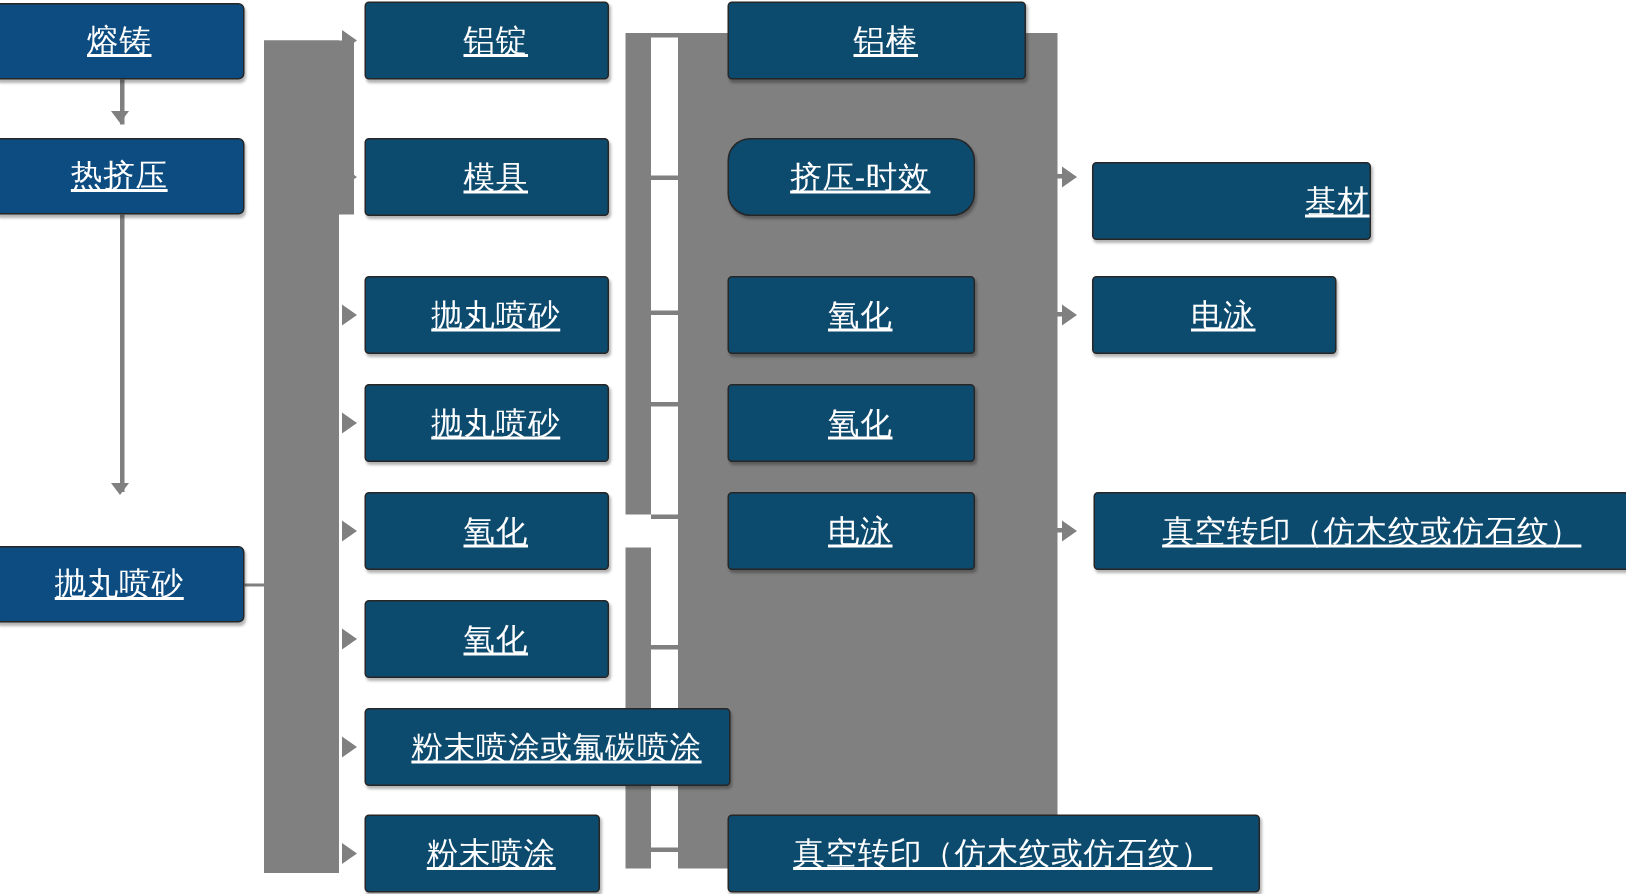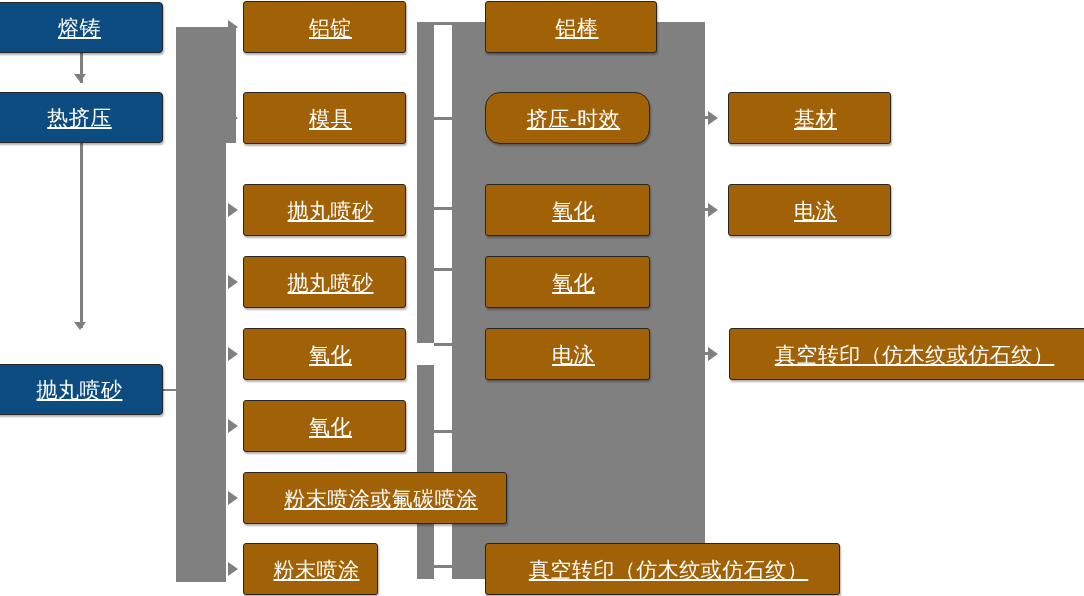--- a/index.html
+++ b/index.html
@@ -63,21 +63,21 @@
     line-height: 1;
     letter-spacing: 0.5px;
     white-space: nowrap;
     box-shadow: 1px 2px 2px rgba(0,0,0,0.30);
   }
   .node.stage {
     background: #0C4C80;
     border-radius: 4px;
   }
   .node.step {
-    background: #a16207;
+    background: #0c4a6e;
     padding-left: 12px;
   }
   .node .label {
     pointer-events: none;
     text-decoration: underline;
   }
 </style>
 </head>
 <body>
 
@@ -161,29 +161,29 @@
   </div>
 
   <div class="node step" style="left:243px; top:328px; width:163px; height:52px;">
     <span class="label">氧化</span>
   </div>
 
   <div class="node step" style="left:243px; top:400px; width:163px; height:52px;">
     <span class="label">氧化</span>
   </div>
 
-  <div class="node step" style="left:243px; top:472px; width:264px; height:52px;">
+  <div class="node step" style="left:243px; top:472px; width:244px; height:52px;">
     <span class="label">粉末喷涂或氟碳喷涂</span>
   </div>
 
-  <div class="node step" style="left:243px; top:543px; width:135px; height:52px;">
+  <div class="node step" style="left:243px; top:543px; width:157px; height:52px;">
     <span class="label">粉末喷涂</span>
   </div>
 
-  <div class="node step" style="left:485px; top:1px; width:172px; height:52px;text-align:right;">
+  <div class="node step" style="left:485px; top:1px; width:199px; height:52px;text-align:right;">
     <span class="label">铝棒</span>
   </div>
 
   <div class="node step" style="left:485px; top:92px; width:165px; height:52px;border-radius:15px;">
     <span class="label">挤压-时效</span>
   </div>
 
   <div class="node step" style="left:485px; top:184px; width:165px; height:52px;">
     <span class="label">氧化</span>
   </div>
@@ -193,21 +193,21 @@
   </div>
 
   <div class="node step" style="left:485px; top:328px; width:165px; height:52px;">
     <span class="label">电泳</span>
   </div>
 
   <div class="node step" style="left:485px; top:543px; width:355px; height:52px;">
     <span class="label">真空转印（仿木纹或仿石纹）</span>
   </div>
 
-  <div class="node step" style="left:728px; top:92px; width:163px; height:52px;">
+  <div class="node step" style="left:728px; top:108px; width:186px; height:52px;justify-content:flex-end;">
     <span class="label">基材</span>
   </div>
 
   <div class="node step" style="left:728px; top:184px; width:163px; height:52px;">
     <span class="label">电泳</span>
   </div>
 
   <div class="node step" style="left:729px; top:328px; width:359px; height:52px;">
     <span class="label">真空转印（仿木纹或仿石纹）</span>
   </div>

